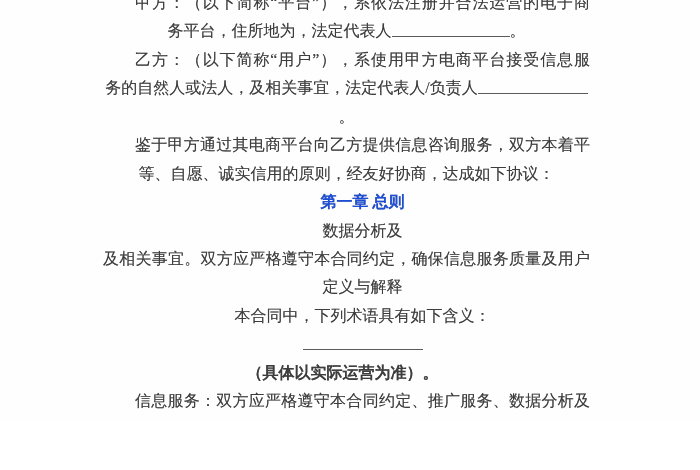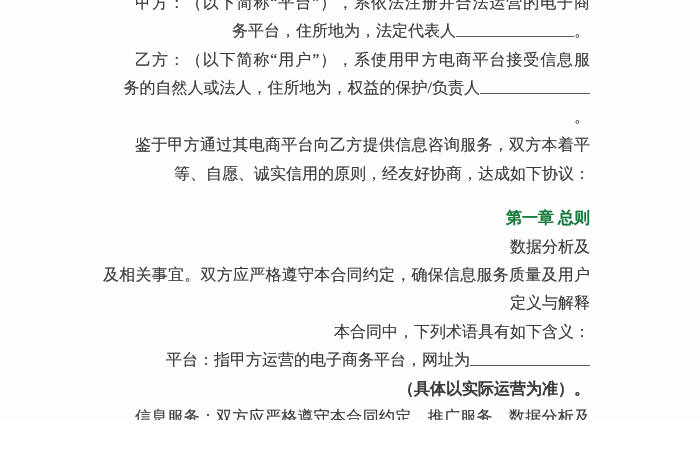--- a/index.html
+++ b/index.html
@@ -11,29 +11,29 @@
   .page{
     position:relative;width:700px;height:420px;overflow:hidden;
     background:#fefefe;
   }
   .text-block{
     position:absolute;left:103px;top:-11px;width:487px;
     font-size:16px;line-height:28.45px;color:#3d3d3d;
     text-shadow:0 0 0.5px rgba(80,80,80,.55);
   }
   .line{
-    height:28.45px;white-space:nowrap;text-align:right;
+    height:28.45px;white-space:nowrap;text-align:center;
   }
   .line.justify{
     white-space:normal;
     text-align:justify;
     text-align-last:justify;
   }
   .line.indent{padding-left:32px;}
-  .line.bold{font-weight:bold;color:#15803d;margin-top:16px;}
+  .line.bold{font-weight:bold;color:#1d4ed8;}
   .line.hang{margin-left:-8px;font-weight:bold;}
   .blank{
     display:inline-block;
     height:3px;
     border-bottom:1.4px solid #5a5a5a;
     vertical-align:baseline;
     margin-bottom:-1px;
   }
   .scan-artifact{
     position:absolute;left:84px;top:461px;width:92px;height:9px;
@@ -43,27 +43,27 @@
   }
 </style>
 </head>
 <body>
 
 <div class="page">
   <div class="text-block" id="contract-lines">
       <div class="line indent justify"><span>甲方：（以下简称“平台”），系依法注册并合法运营的电子商</span></div>
       <div class="line"><span>务平台，住所地为，法定代表人</span><span class="blank" style="width: 118px;"></span><span>。</span></div>
       <div class="line indent justify"><span>乙方：（以下简称“用户”），系使用甲方电商平台接受信息服</span></div>
-      <div class="line"><span>务的自然人或法人，住所地为，权益的保护/负责人</span><span class="blank" style="width: 110px;"></span></div>
+      <div class="line"><span>务的自然人或法人，及相关事宜，法定代表人/负责人</span><span class="blank" style="width: 110px;"></span></div>
       <div class="line"><span>。</span></div>
       <div class="line indent justify"><span>鉴于甲方通过其电商平台向乙方提供信息咨询服务，双方本着平</span></div>
       <div class="line"><span>等、自愿、诚实信用的原则，经友好协商，达成如下协议：</span></div>
       <div class="line indent bold"><span>第一章 总则</span></div>
       <div class="line indent"><span>数据分析及</span></div>
       <div class="line justify"><span>及相关事宜。双方应严格遵守本合同约定，确保信息服务质量及用户</span></div>
       <div class="line indent"><span>定义与解释</span></div>
       <div class="line indent"><span>本合同中，下列术语具有如下含义：</span></div>
-      <div class="line indent"><span>平台：指甲方运营的电子商务平台，网址为</span><span class="blank" style="width: 120px;"></span></div>
+      <div class="line indent"><span class="blank" style="width: 120px;"></span></div>
       <div class="line hang"><span>（具体以实际运营为准）。</span></div>
       <div class="line indent justify"><span>信息服务：双方应严格遵守本合同约定、推广服务、数据分析及</span></div>
     </div>
   <div class="scan-artifact"></div>
 </div>
 
 </body></html>

